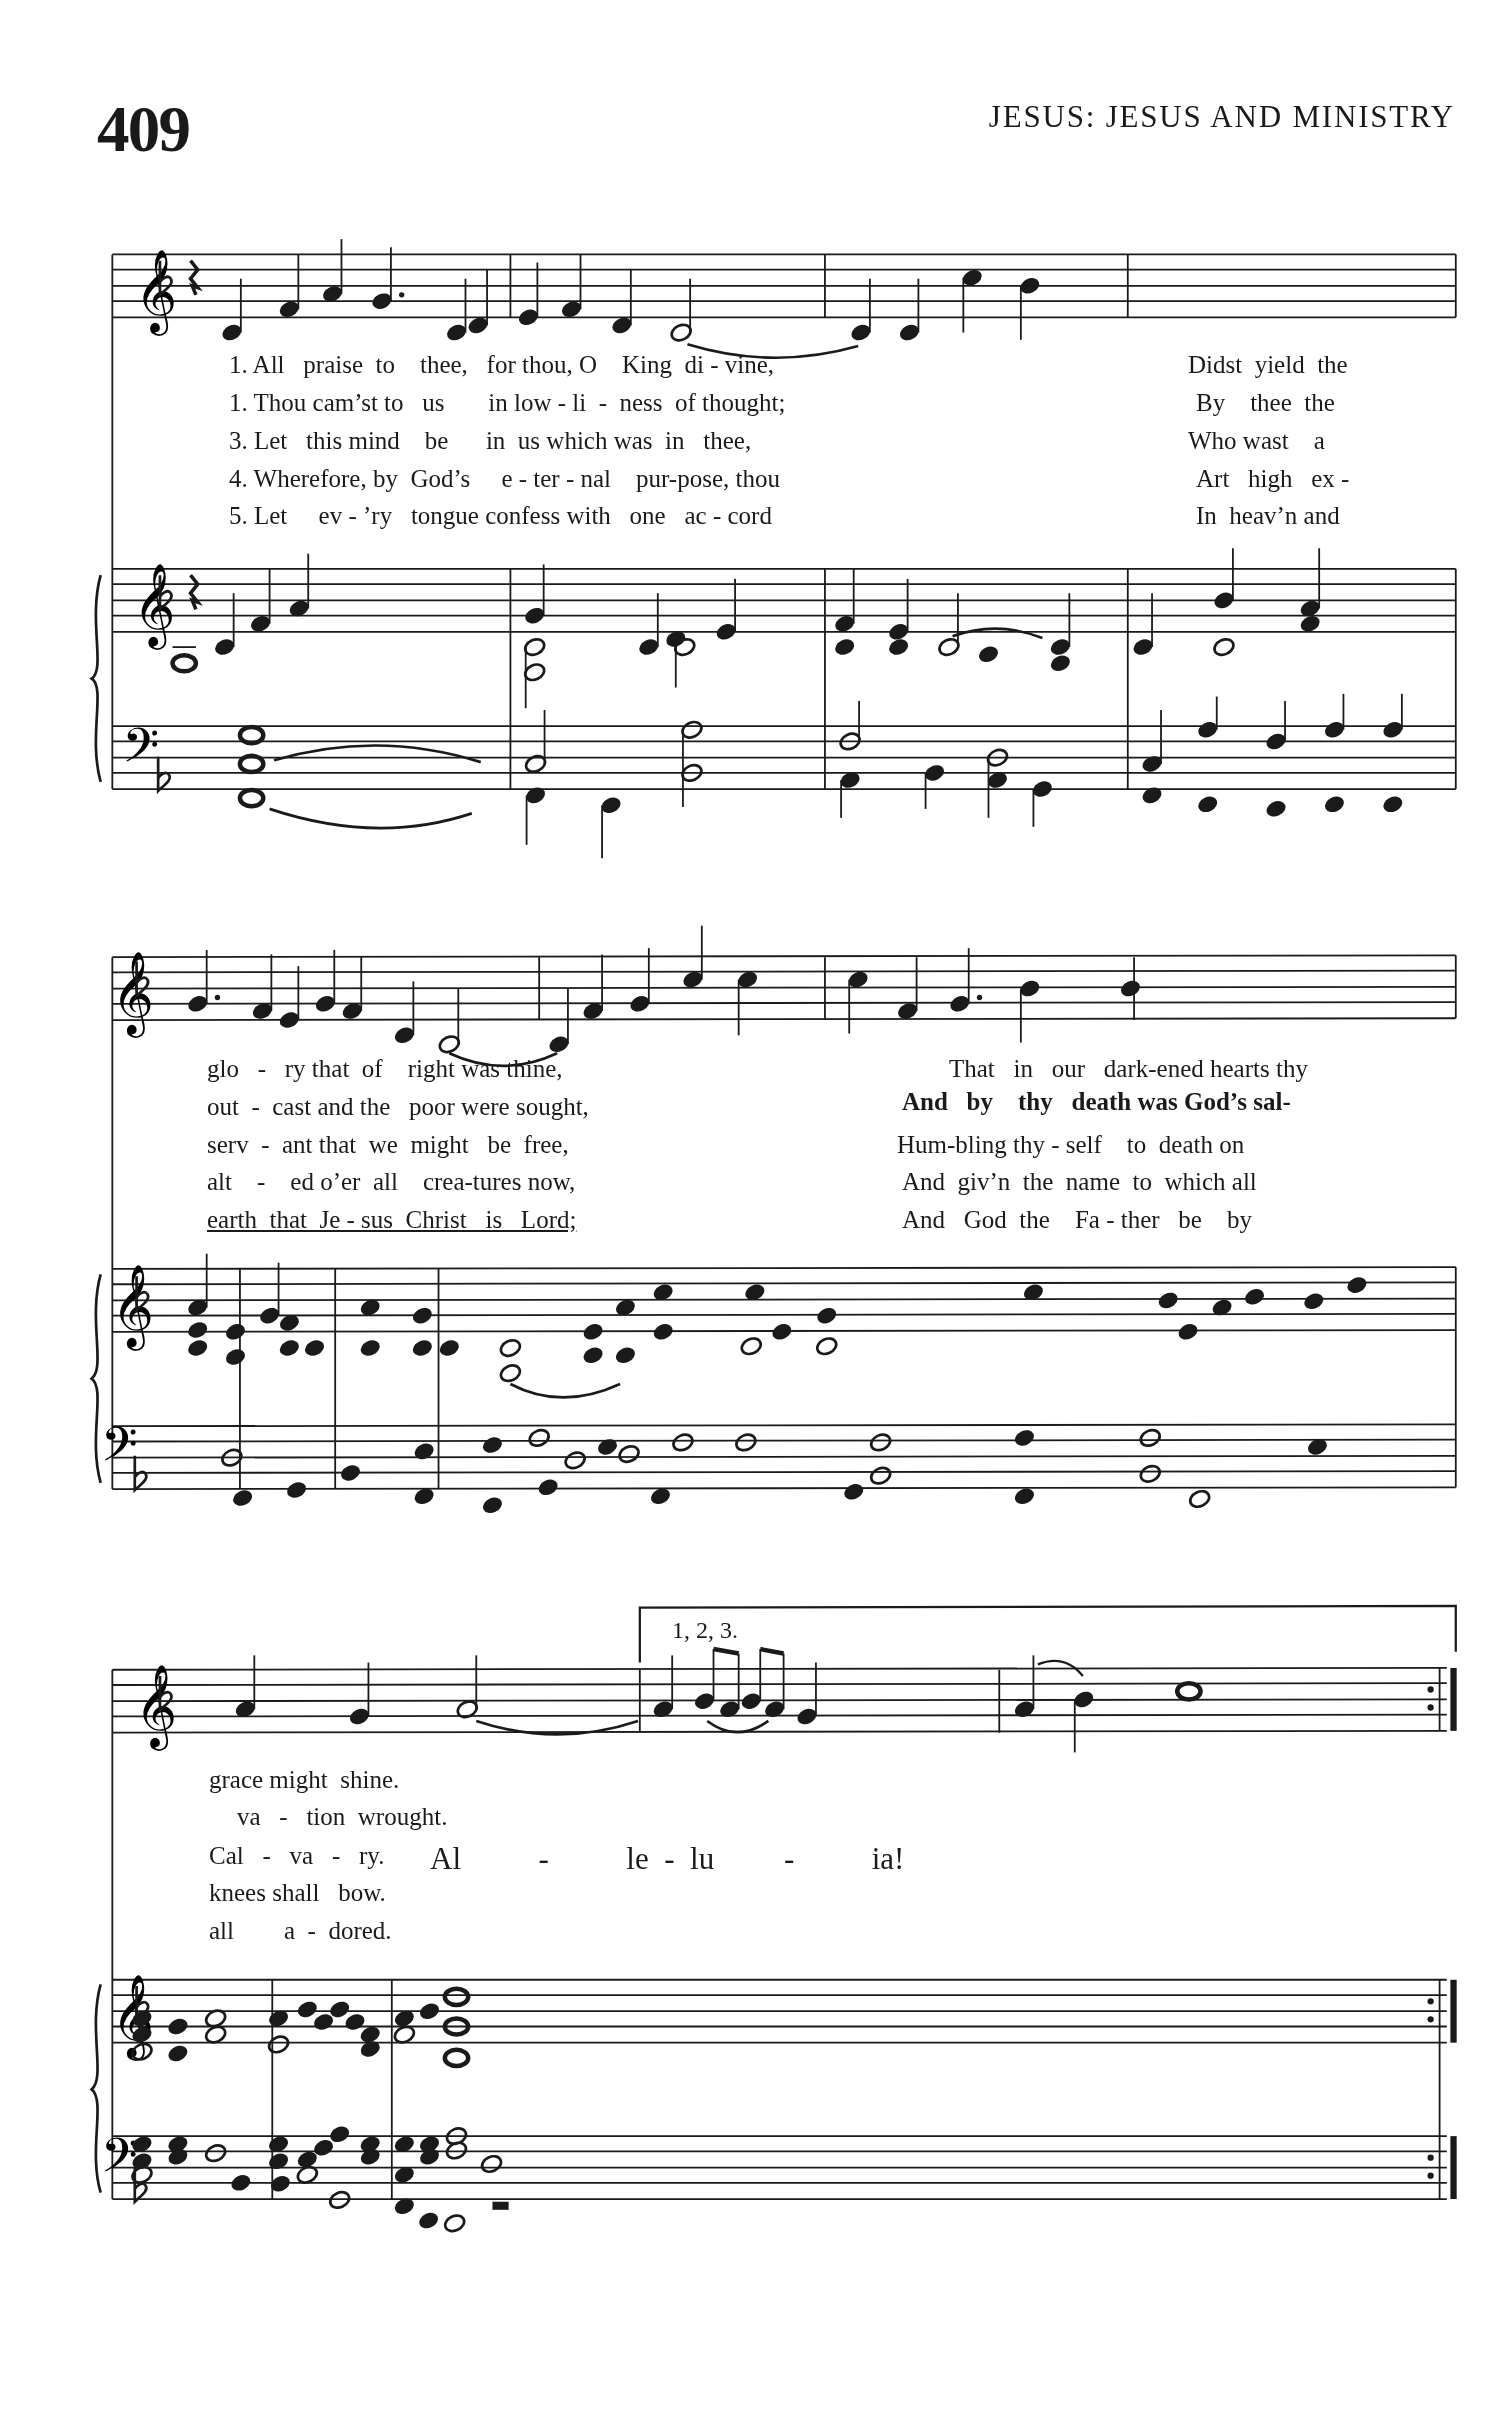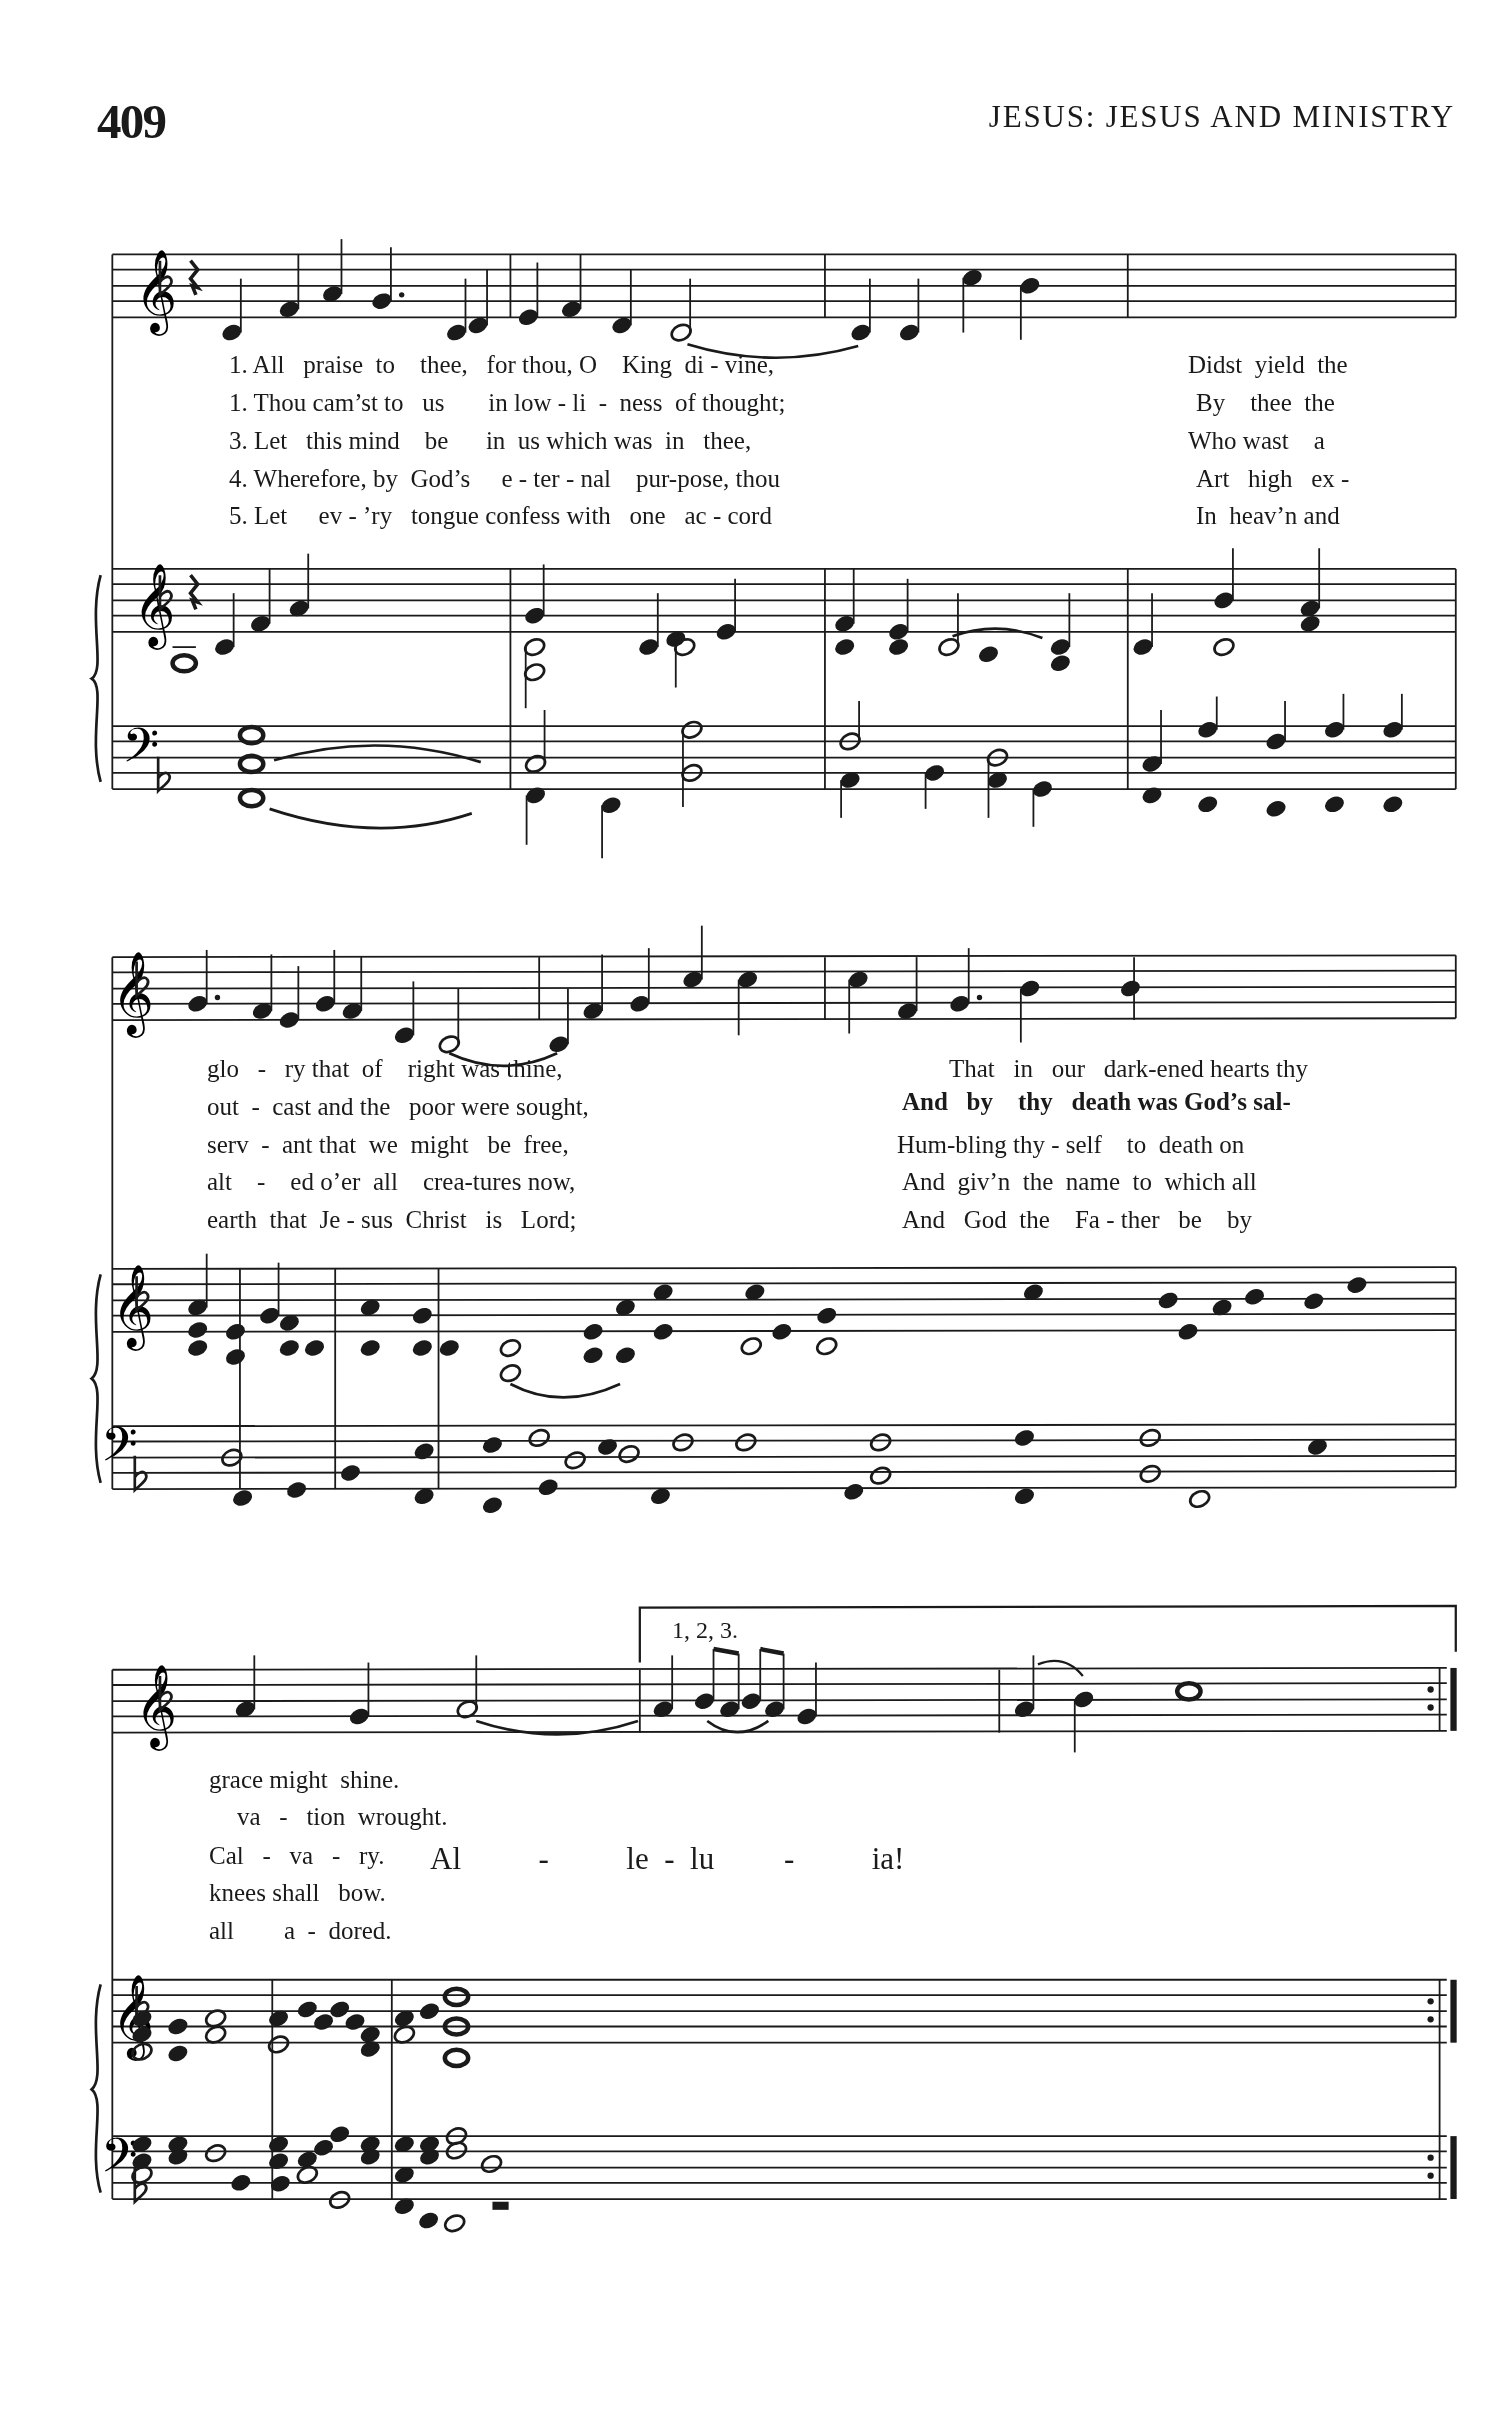--- a/index.html
+++ b/index.html
@@ -1,18 +1,18 @@
 <!DOCTYPE html>
 <html style="font-size:14.4px"><head>
 <meta charset="utf-8">
 <style>
   html, body { margin: 0; padding: 0; background: #ffffff; }
   body { width: 1507px; height: 2413px; position: relative; overflow: hidden;
          font-family: "Liberation Serif", "DejaVu Serif", serif; color: #1a1a1a; }
-  .hymn-number { position: absolute; left: 97px; top: 97px; font-size: 49px; font-weight: bold;
+  .hymn-number { position: absolute; left: 97px; top: 97px; font-size: 65px; font-weight: bold;
                  letter-spacing: -1.8px; line-height: 1; font-family: "Liberation Serif", serif; }
   .section-title { position: absolute; right: 52px; top: 101px; font-size: 31px; letter-spacing: 1.8px;
                    line-height: 1; font-family: "Liberation Serif", serif; }
   svg.score { position: absolute; left: 0; top: 0; }
   .lyric-line { position: absolute; font-size: 25px; line-height: 1; white-space: pre;
                 font-family: "Liberation Serif", serif; }
   .volta-label { position: absolute; font-size: 24px; line-height: 1; font-family: "Liberation Serif", serif; }
   .alleluia { position: absolute; font-size: 31px; line-height: 1; white-space: pre; font-family: "Liberation Serif", serif; }
 </style>
 </head>
@@ -471,21 +471,21 @@
 <div class="lyric-line" style="left:1188px; top:352px;">Didst  yield  the</div>
 <div class="lyric-line" style="left:1196px; top:390px;">By    thee  the</div>
 <div class="lyric-line" style="left:1188px; top:428px;">Who wast    a</div>
 <div class="lyric-line" style="left:1196px; top:466px;">Art   high   ex -</div>
 <div class="lyric-line" style="left:1196px; top:503px;">In  heav’n and</div>
 
 <div class="lyric-line" style="left:207px; top:1056px;">glo   -   ry that  of    right was thine,</div>
 <div class="lyric-line" style="left:207px; top:1094px;">out  -  cast and the   poor were sought,</div>
 <div class="lyric-line" style="left:207px; top:1132px;">serv  -  ant that  we  might   be  free,</div>
 <div class="lyric-line" style="left:207px; top:1169px;">alt    -    ed o’er  all    crea-tures now,</div>
-<div class="lyric-line" style="left:207px; top:1207px;">earth  that  Je - sus  Christ   is   Lord;</div>
+<div class="lyric-line" style="left:207px; top:1207px;text-decoration:underline;">earth  that  Je - sus  Christ   is   Lord;</div>
 <div class="lyric-line" style="left:902px; top:1056px;margin-left:47px;">That   in   our   dark-ened hearts thy</div>
 <div class="lyric-line" style="left:902px; top:1089px;font-weight:bold;">And   by    thy   death was God’s sal-</div>
 <div class="lyric-line" style="left:897px; top:1132px;">Hum-bling thy - self    to  death on</div>
 <div class="lyric-line" style="left:902px; top:1169px;">And  giv’n  the  name  to  which all</div>
 <div class="lyric-line" style="left:902px; top:1207px;">And   God  the    Fa - ther   be    by</div>
 
 <div class="volta-label" style="left:672px; top:1618px;">1, 2, 3.</div>
 <div class="lyric-line" style="left:209px; top:1767px;">grace might  shine.</div>
 <div class="lyric-line" style="left:209px; top:1804px;margin-left:28px;">va   -   tion  wrought.</div>
 <div class="lyric-line" style="left:209px; top:1843px;">Cal   -   va   -   ry.</div>

